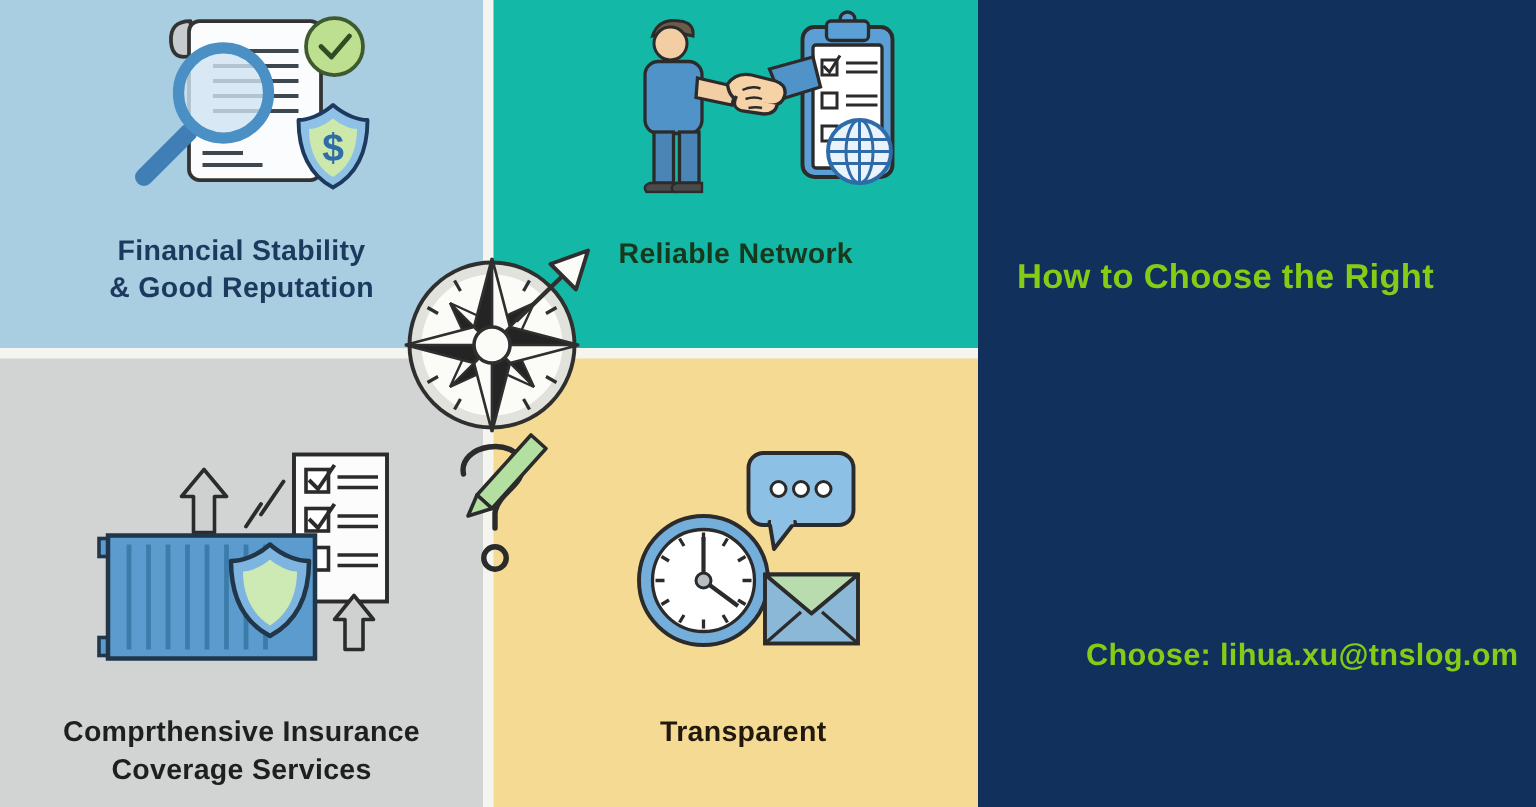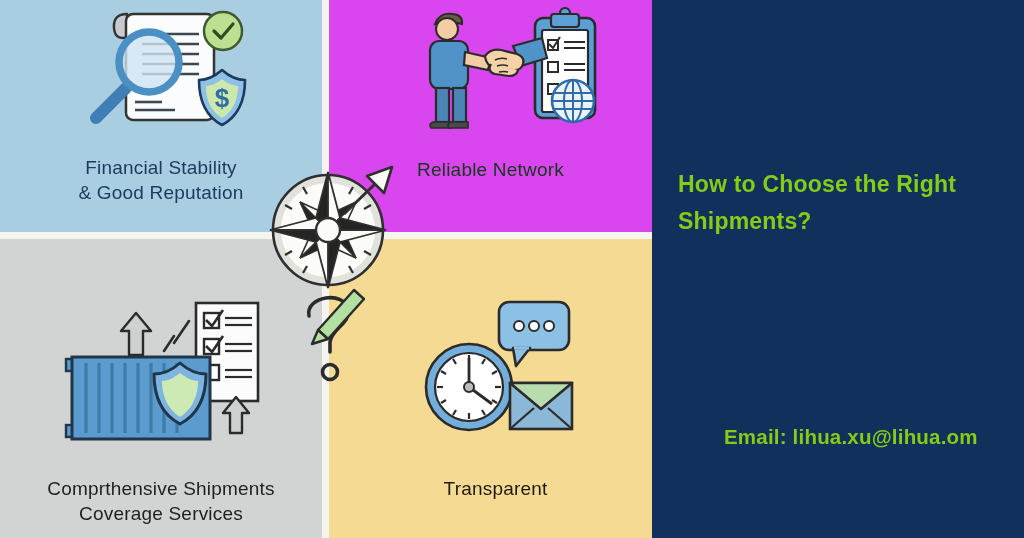--- a/index.html
+++ b/index.html
@@ -12,27 +12,27 @@
   .quadrants {
     position:absolute; left:0; top:0; width:652px; height:538px;
     display:grid;
     grid-template-columns:322px 323px;
     grid-template-rows:232px 299px;
     gap:7px;
     background:#f5f5f0;
   }
   .q { position:relative; overflow:hidden; }
   .q-tl { background:#a9cde1; }
-  .q-tr { background:#d946ef; }
+  .q-tr { background:#14b8a6; }
   .q-bl { background:#d2d4d3; }
   .q-br { background:#f4da93; }
 
   .q-label {
     position:absolute; left:0; right:0; text-align:center;
-    font-weight:normal; font-size:19px; line-height:24.5px; letter-spacing:.2px;
+    font-weight:bold; font-size:19px; line-height:24.5px; letter-spacing:.2px;
   }
   .q-tl .q-label { top:156px; color:#1c3a5e; }
   .q-tr .q-label { top:158px; color:#17381c; }
   .q-bl .q-label { top:238px; color:#1f1f1f; }
   .q-br .q-label { top:238px; color:#22190e;margin-left:10px; }
 
   .q-icon { position:absolute; }
   .q-tl .q-icon { left:72px; top:4px; }
   .q-tr .q-icon { left:58px; top:4px; }
   .q-bl .q-icon { left:58px; top:58px; }
@@ -188,21 +188,21 @@
           <line x1="106" y1="66" x2="106" y2="136"></line>
             <line x1="119" y1="66" x2="119" y2="136"></line>
         </g>
 
         <path d="M122,66 C131,74 141,77 148,77 C148,101 139,118 122,127 C105,118 96,101 96,77 C103,77 113,74 122,66 Z" fill="#7db4e0" stroke="#22364a" stroke-width="3" stroke-linejoin="round"></path>
         <path d="M122,76 C128,81 135,84 140,84 C140,101 133,113 122,120 C111,113 104,101 104,84 C109,84 116,81 122,76 Z" fill="#cde9b4"></path>
 
         <polygon points="178,100 191,116 184,116 184,136 172,136 172,116 165,116" fill="#cfd1d0" stroke="#2b2b2b" stroke-width="2.4" stroke-linejoin="round"></polygon>
       </svg>
       <div class="q-label">
-        <div>Comprthensive Shipments</div>
+        <div>Comprthensive Insurance</div>
         <div>Coverage Services</div>
       </div>
     </div>
 
     <div class="q q-br">
       <svg class="q-icon" width="185" height="145" viewBox="0 0 185 145">
 
         <rect x="82" y="5" width="70" height="48" rx="10" fill="#8cc0e4" stroke="#2b2b2b" stroke-width="2.6"></rect>
         <polygon points="96,51 113,51 99,69" fill="#8cc0e4" stroke="#2b2b2b" stroke-width="2.6" stroke-linejoin="round"></polygon>
         <line x1="97" y1="51" x2="112" y2="51" stroke="#8cc0e4" stroke-width="3"></line>
@@ -296,20 +296,19 @@
       <circle cx="45" cy="86" r="7.5" fill="none" stroke="#2b2b2b" stroke-width="3.6"></circle>
 
       <polygon points="69,4 79,13 43,53 33,44" fill="#b3dfa0" stroke="#2b2b2b" stroke-width="2.4" stroke-linejoin="round"></polygon>
       <polygon points="33,44 43,53 27,58" fill="#b3dfa0" stroke="#2b2b2b" stroke-width="2.4" stroke-linejoin="round"></polygon>
     </svg>
   </div>
 
   <div class="panel">
     <div class="panel-title">
       <div>How to Choose the Right</div>
-      <div>Shipments?</div>
     </div>
     <div class="panel-contact">
-      <div>Email: lihua.xu@lihua.om</div>
+      <div>Choose: lihua.xu@tnslog.om</div>
     </div>
   </div>
 
 </div>
 
 </body></html>

